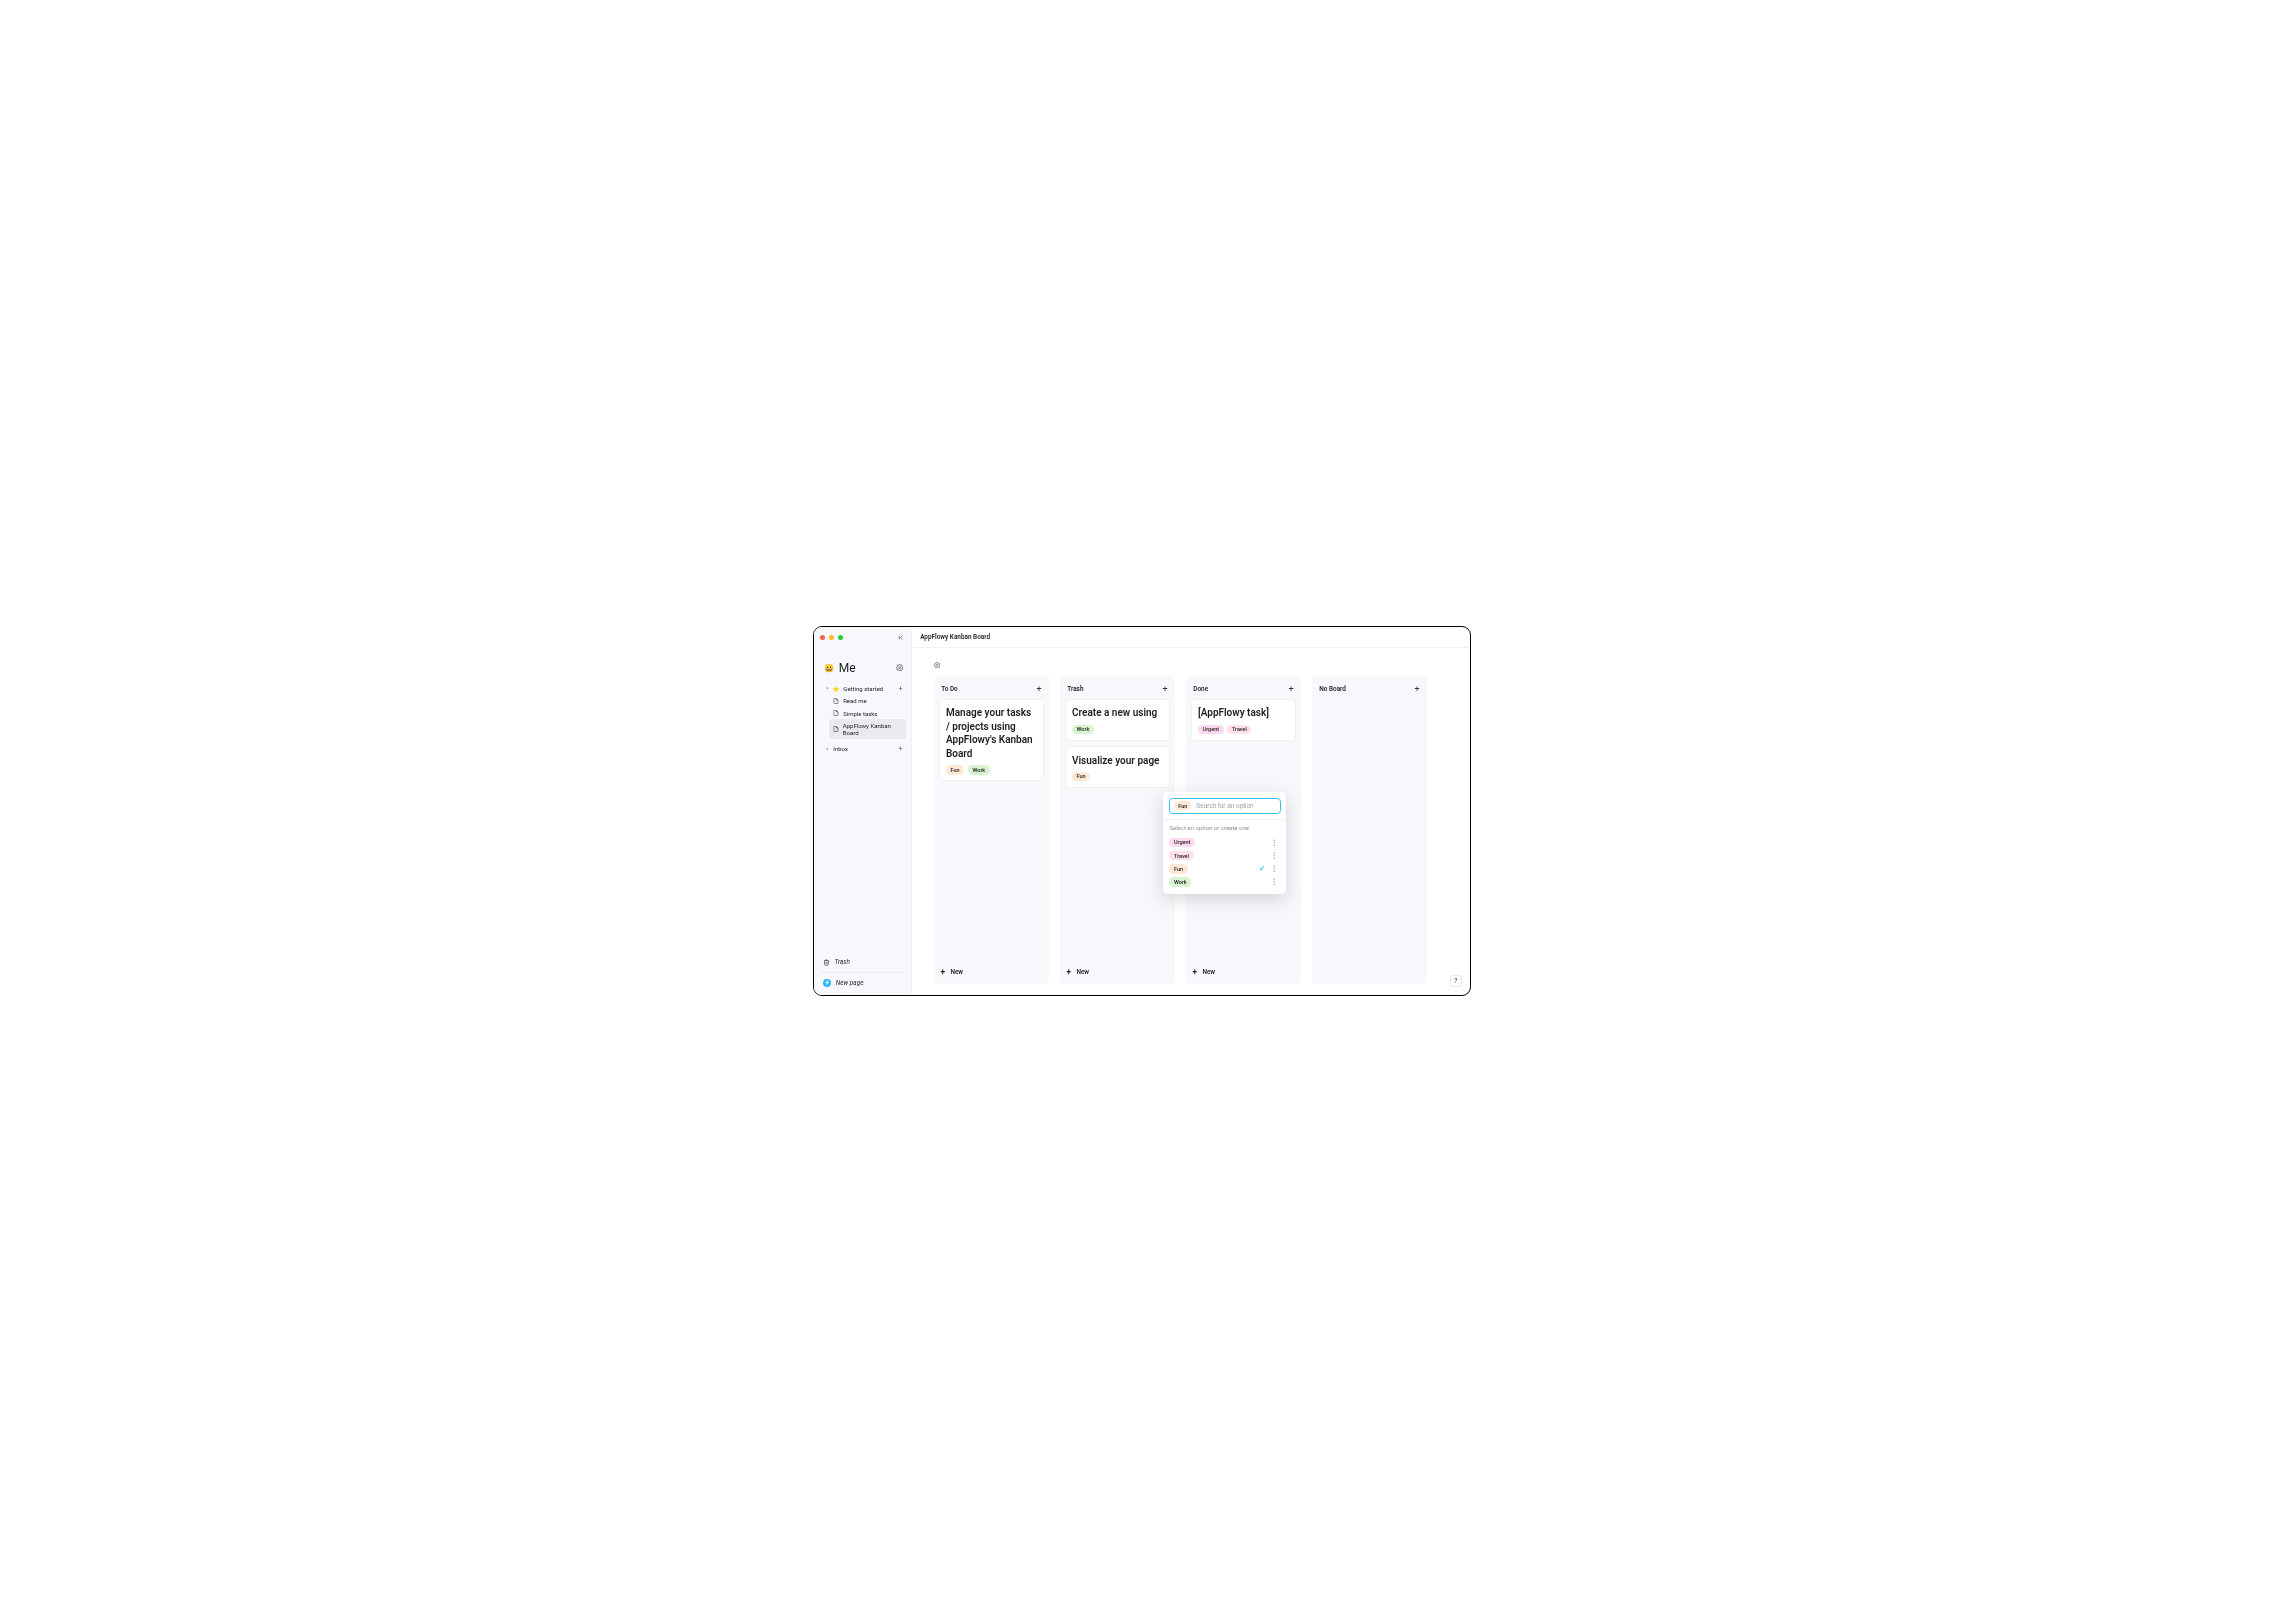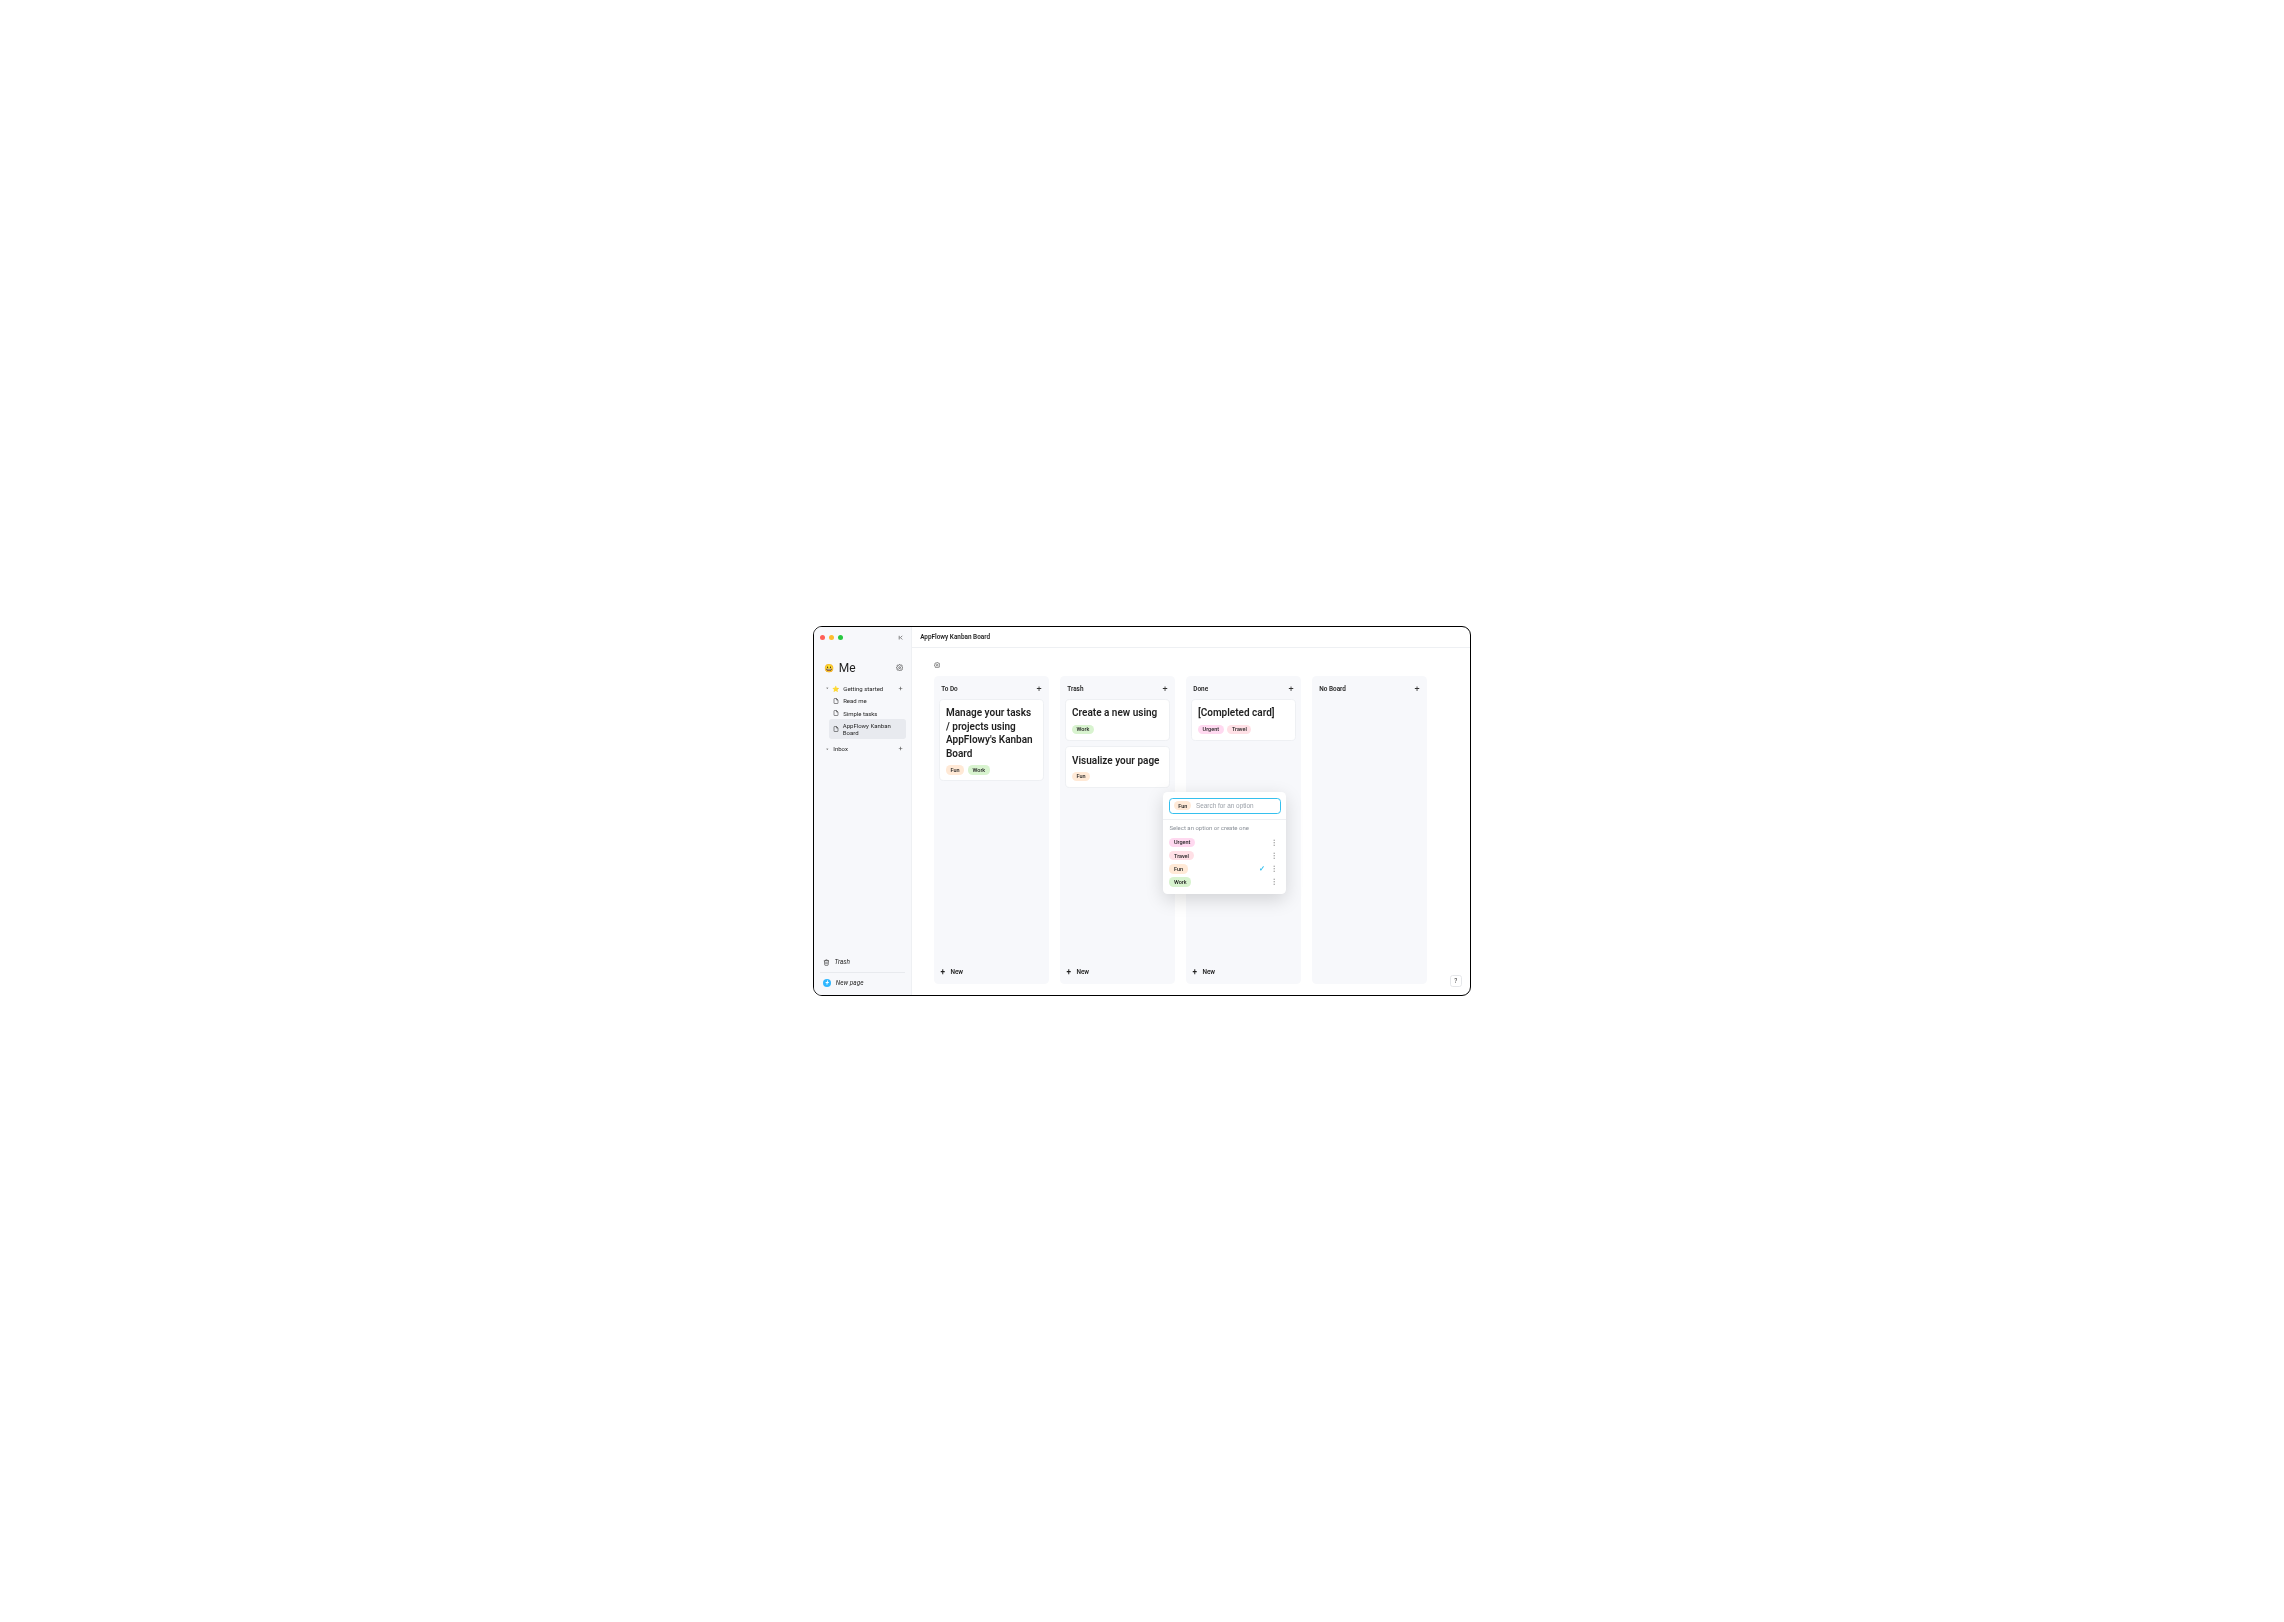--- a/index.html
+++ b/index.html
@@ -294,21 +294,21 @@
               <span>New</span>
             </div>
           </div>
           <div class="column">
             <div class="col-header">
               <span class="col-title">Done</span>
               <span class="col-add">+</span>
             </div>
             <div class="cards">
               <div class="card">
-                <div class="card-title">[Completed card]</div>
+                <div class="card-title">[AppFlowy task]</div>
                 <div class="tags">
                   <span class="tag tag-urgent">Urgent</span>
                   <span class="tag tag-travel">Travel</span>
                 </div>
               </div>
             </div>
             <div class="col-footer">
               <span class="plus">+</span>
               <span>New</span>
             </div>

